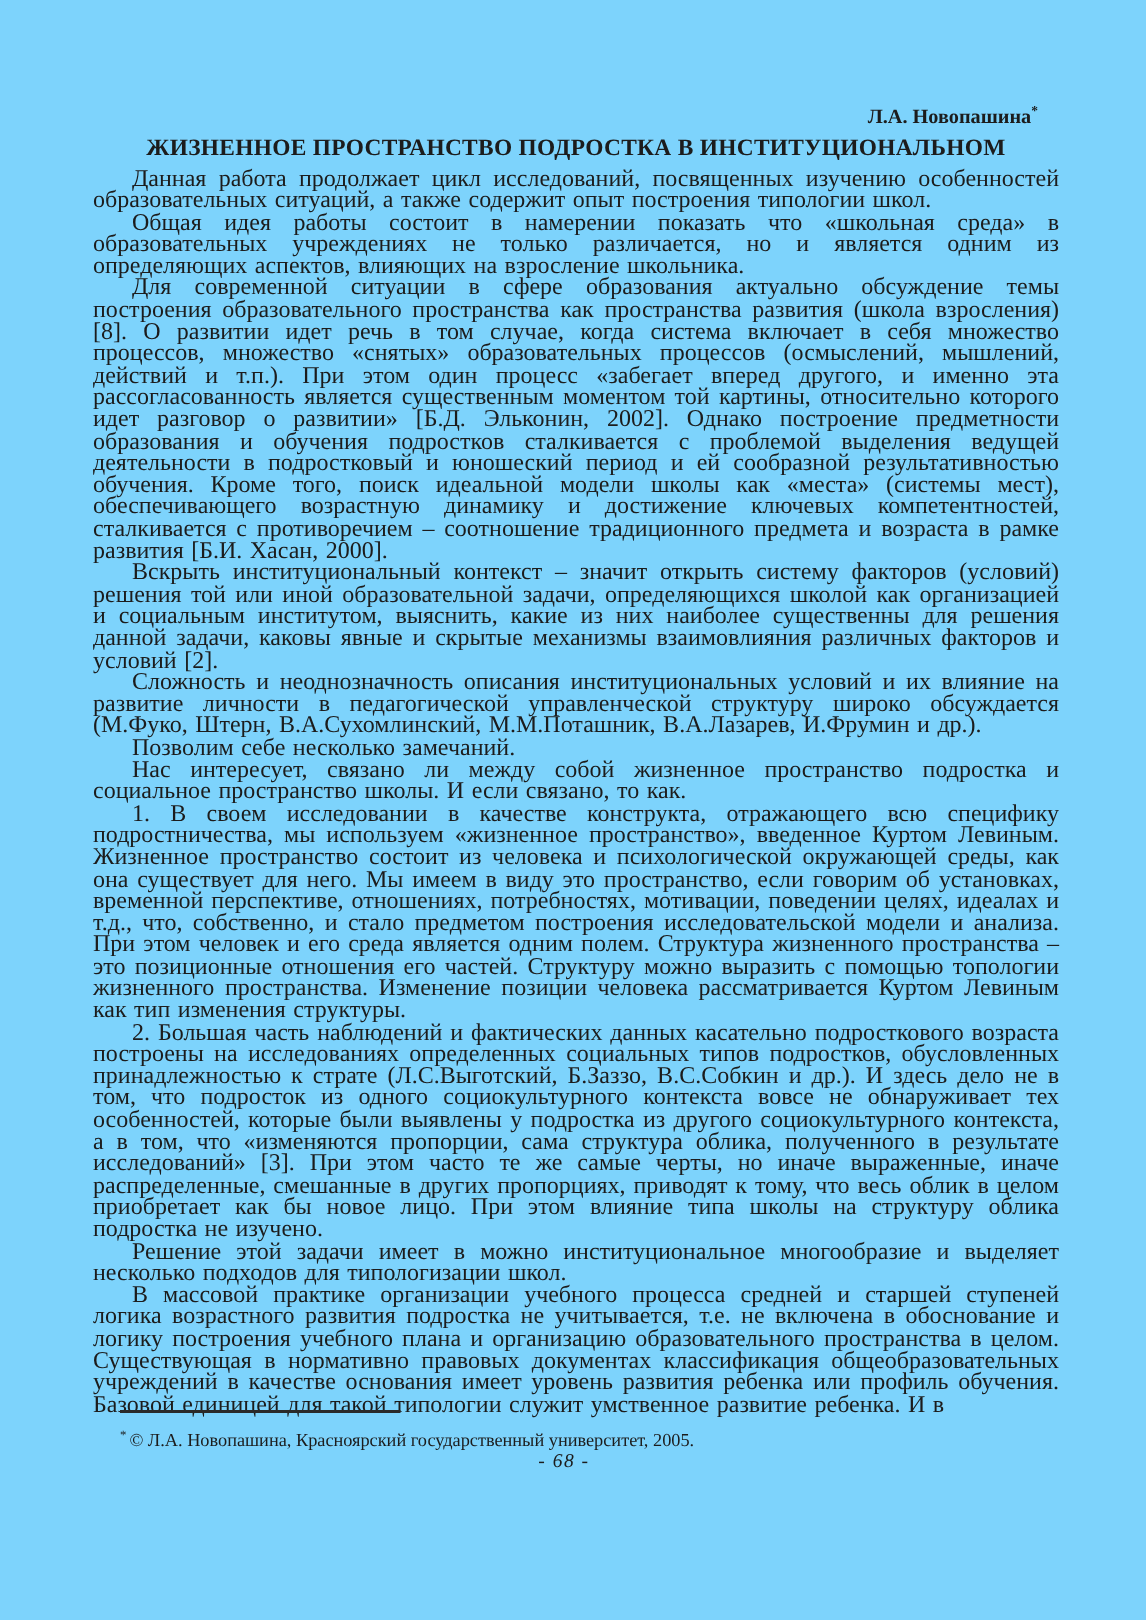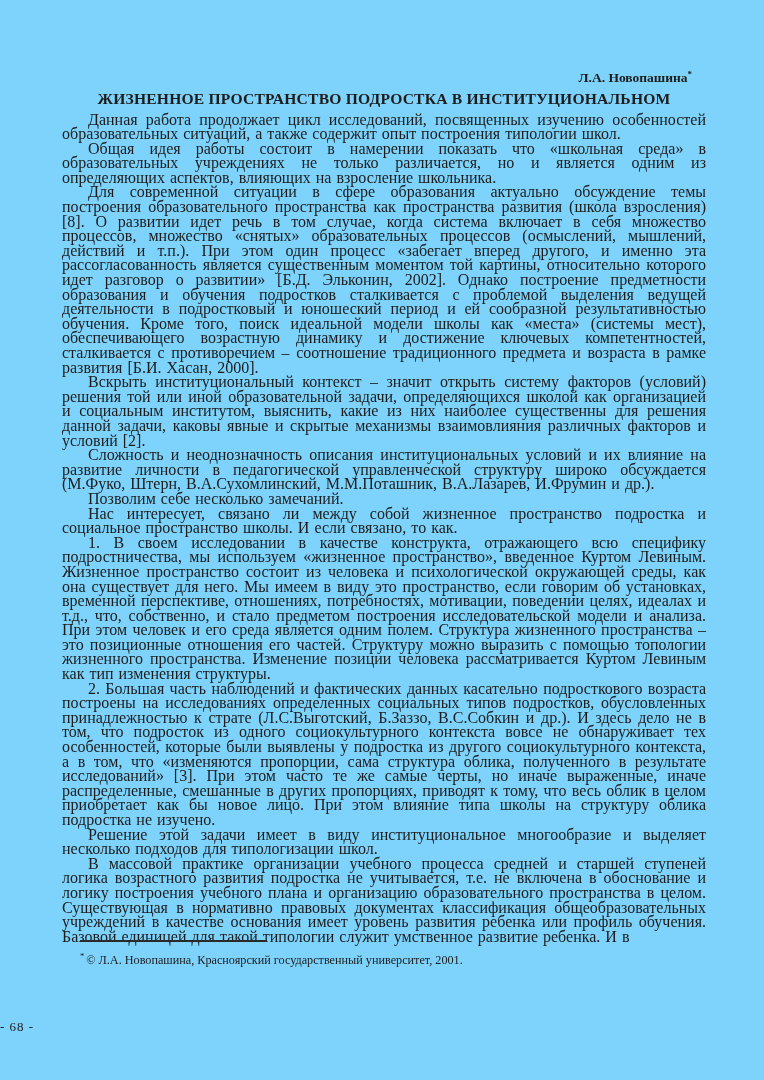--- a/index.html
+++ b/index.html
@@ -74,25 +74,26 @@
   }
   .footnote-text sup {
     font-size: 8.5px;
     vertical-align: super;
     line-height: 0;
     margin-right: 2px;
   }
   .page-number {
     position: absolute;
     left: 0;
-    top: 1019px;
+    top: 966px;
     width: 752px;
-    text-align: left;
+    text-align: center;
     font-size: 13px;
     letter-spacing: 1px;
+    font-style: italic;
   }
 </style>
 </head>
 <body>
 
 <div class="page">
 
   <div class="content">
 
     <div class="author-line"><span>Л.А. Новопашина</span><sup>*</sup></div>
@@ -104,26 +105,26 @@
     <div class="body-text">
       <p>Данная работа продолжает цикл исследований, посвященных изучению особенностей образовательных ситуаций, а также содержит опыт построения типологии школ.</p>
       <p>Общая идея работы состоит в намерении показать что «школьная среда» в образовательных учреждениях не только различается, но и является одним из определяющих аспектов, влияющих на взросление школьника.</p>
       <p>Для современной ситуации в сфере образования актуально обсуждение темы построения образовательного пространства как пространства развития (школа взросления) [8]. О развитии идет речь в том случае, когда система включает в себя множество процессов, множество «снятых» образовательных процессов (осмыслений, мышлений, действий и т.п.). При этом один процесс «забегает вперед другого, и именно эта рассогласованность является существенным моментом той картины, относительно которого идет разговор о развитии» [Б.Д. Эльконин, 2002]. Однако построение предметности образования и обучения подростков сталкивается с проблемой выделения ведущей деятельности в подростковый и юношеский период и ей сообразной результативностью обучения. Кроме того, поиск идеальной модели школы как «места» (системы мест), обеспечивающего возрастную динамику и достижение ключевых компетентностей, сталкивается с противоречием – соотношение традиционного предмета и возраста в рамке развития [Б.И. Хасан, 2000].</p>
       <p>Вскрыть институциональный контекст – значит открыть систему факторов (условий) решения той или иной образовательной задачи, определяющихся школой как организацией и социальным институтом, выяснить, какие из них наиболее существенны для решения данной задачи, каковы явные и скрытые механизмы взаимовлияния различных факторов и условий [2].</p>
       <p>Сложность и неоднозначность описания институциональных условий и их влияние на развитие личности в педагогической управленческой структуру широко обсуждается (М.Фуко, Штерн, В.А.Сухомлинский, М.М.Поташник, В.А.Лазарев, И.Фрумин и др.).</p>
       <p>Позволим себе несколько замечаний.</p>
       <p>Нас интересует, связано ли между собой жизненное пространство подростка и социальное пространство школы. И если связано, то как.</p>
       <p>1. В своем исследовании в качестве конструкта, отражающего всю специфику подростничества, мы используем «жизненное пространство», введенное Куртом Левиным. Жизненное пространство состоит из человека и психологической окружающей среды, как она существует для него. Мы имеем в виду это пространство, если говорим об установках, временной перспективе, отношениях, потребностях, мотивации, поведении целях, идеалах и т.д., что, собственно, и стало предметом построения исследовательской модели и анализа. При этом человек и его среда является одним полем. Структура жизненного пространства – это позиционные отношения его частей. Структуру можно выразить с помощью топологии жизненного пространства. Изменение позиции человека рассматривается Куртом Левиным как тип изменения структуры.</p>
       <p>2. Большая часть наблюдений и фактических данных касательно подросткового возраста построены на исследованиях определенных социальных типов подростков, обусловленных принадлежностью к страте (Л.С.Выготский, Б.Заззо, В.С.Собкин и др.). И здесь дело не в том, что подросток из одного социокультурного контекста вовсе не обнаруживает тех особенностей, которые были выявлены у подростка из другого социокультурного контекста, а в том, что «изменяются пропорции, сама структура облика, полученного в результате исследований» [3]. При этом часто те же самые черты, но иначе выраженные, иначе распределенные, смешанные в других пропорциях, приводят к тому, что весь облик в целом приобретает как бы новое лицо. При этом влияние типа школы на структуру облика подростка не изучено.</p>
-      <p>Решение этой задачи имеет в виду институциональное многообразие и выделяет несколько подходов для типологизации школ.</p>
+      <p>Решение этой задачи имеет в можно институциональное многообразие и выделяет несколько подходов для типологизации школ.</p>
       <p>В массовой практике организации учебного процесса средней и старшей ступеней логика возрастного развития подростка не учитывается, т.е. не включена в обоснование и логику построения учебного плана и организацию образовательного пространства в целом. Существующая в нормативно правовых документах классификация общеобразовательных учреждений в качестве основания имеет уровень развития ребенка или профиль обучения. Базовой единицей для такой типологии служит умственное развитие ребенка. И в</p>
     </div>
 
   </div>
 
   <div class="footnote-block">
     <div class="footnote-rule"></div>
-    <div class="footnote-text"><sup>*</sup><span>© Л.А. Новопашина, Красноярский государственный университет, 2001.</span></div>
+    <div class="footnote-text"><sup>*</sup><span>© Л.А. Новопашина, Красноярский государственный университет, 2005.</span></div>
   </div>
 
   <div class="page-number">- 68 -</div>
 
 </div>
 
 </body></html>

